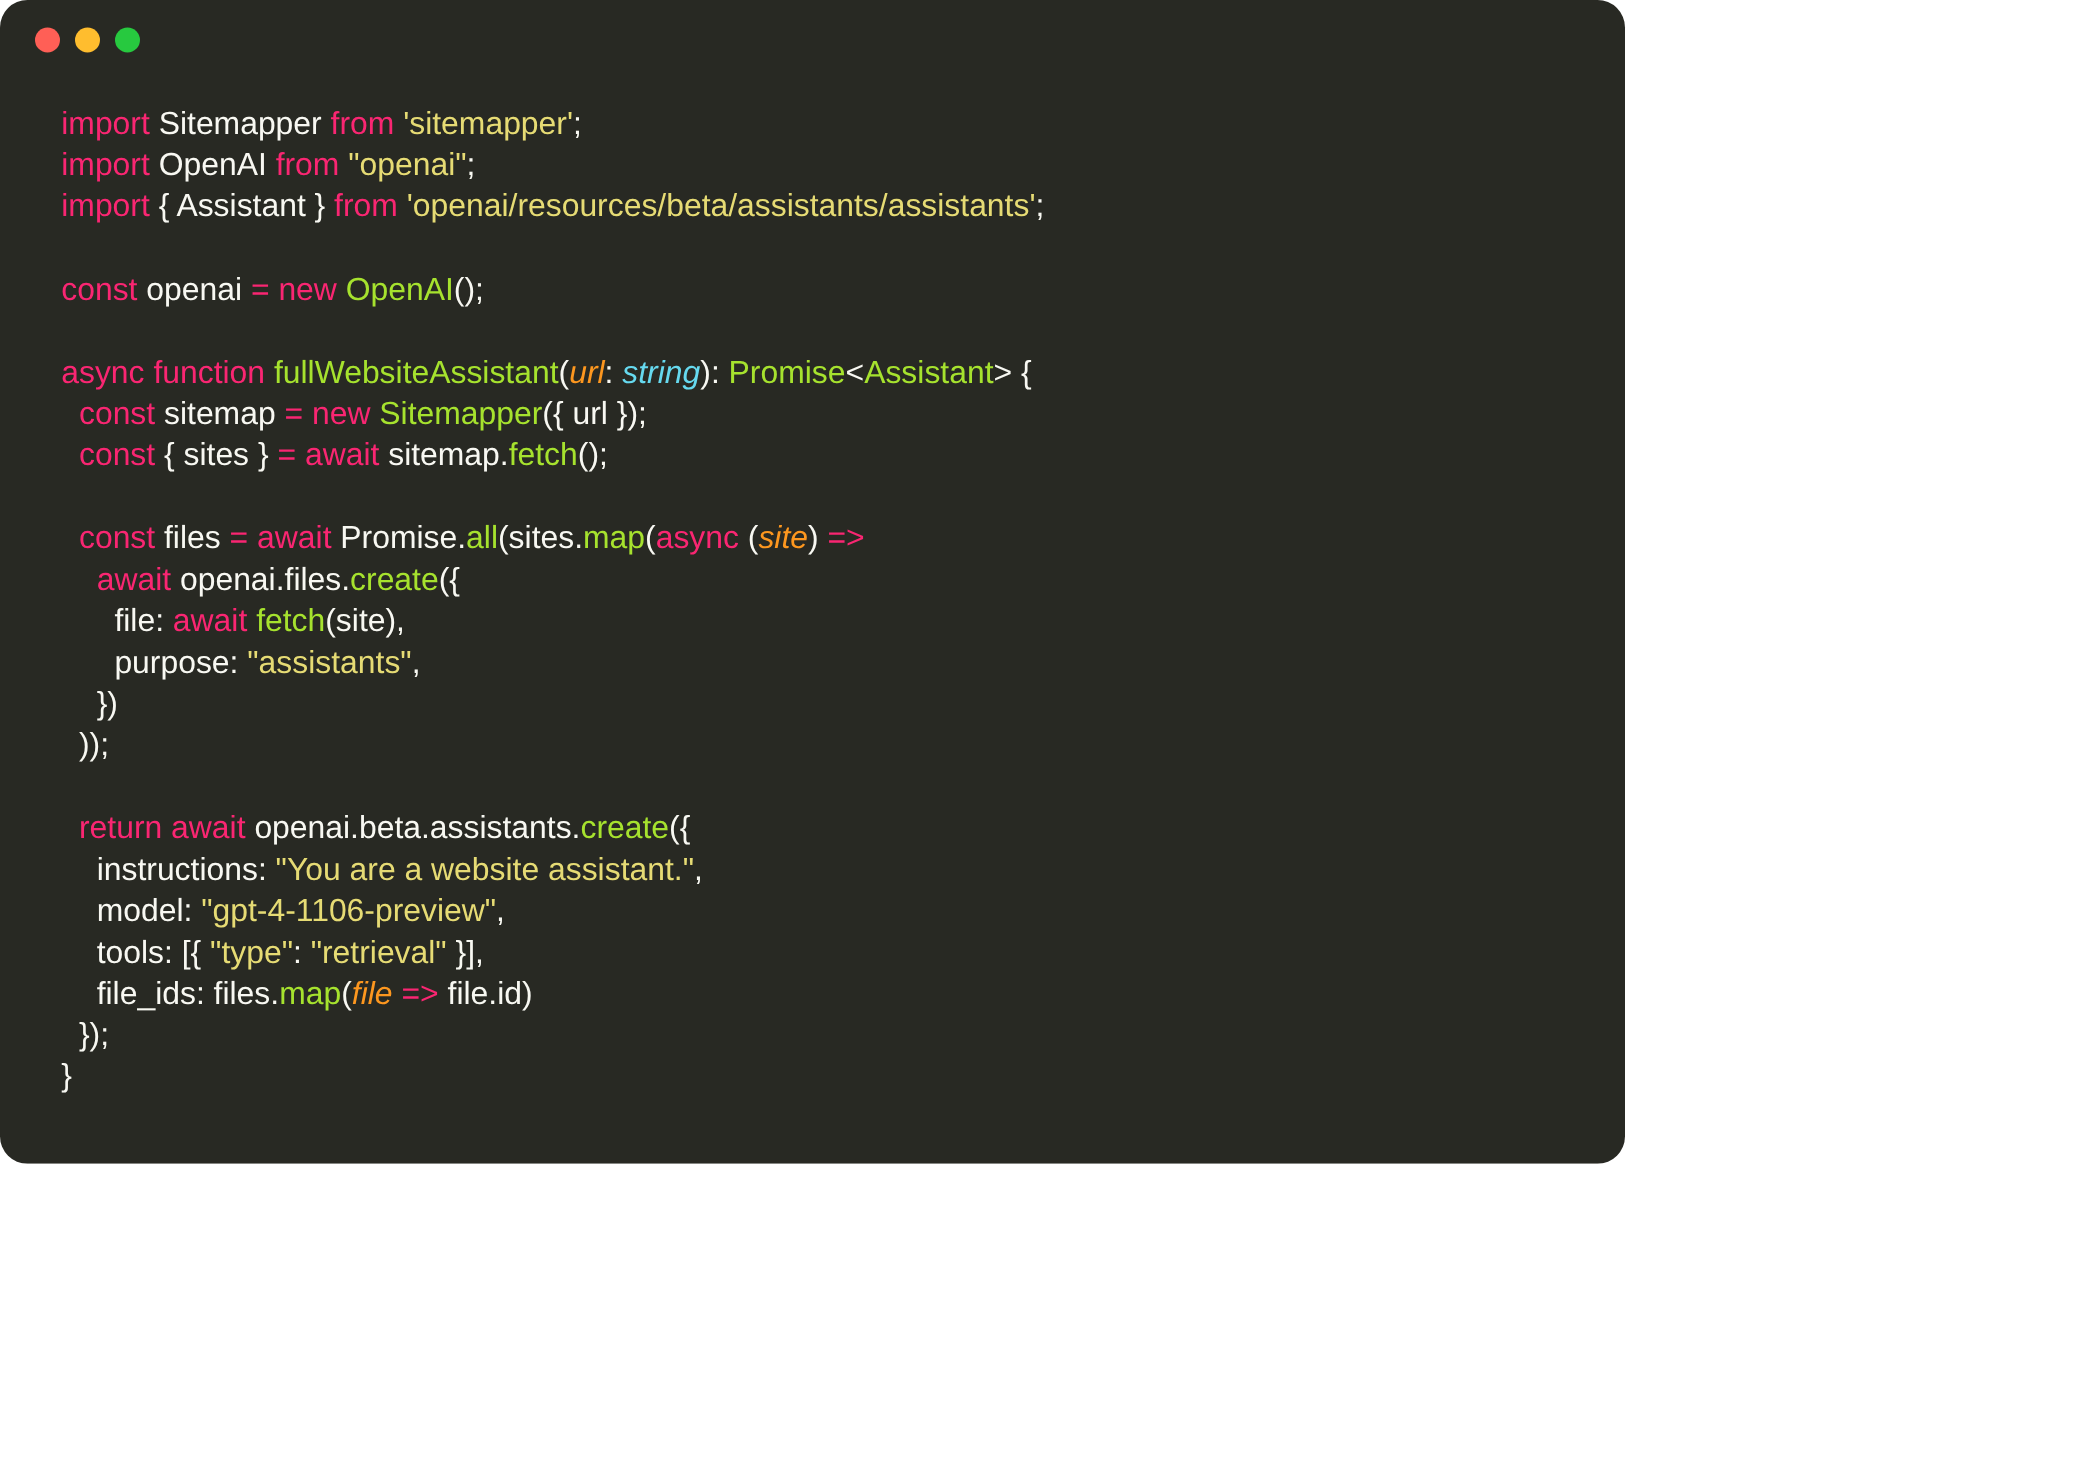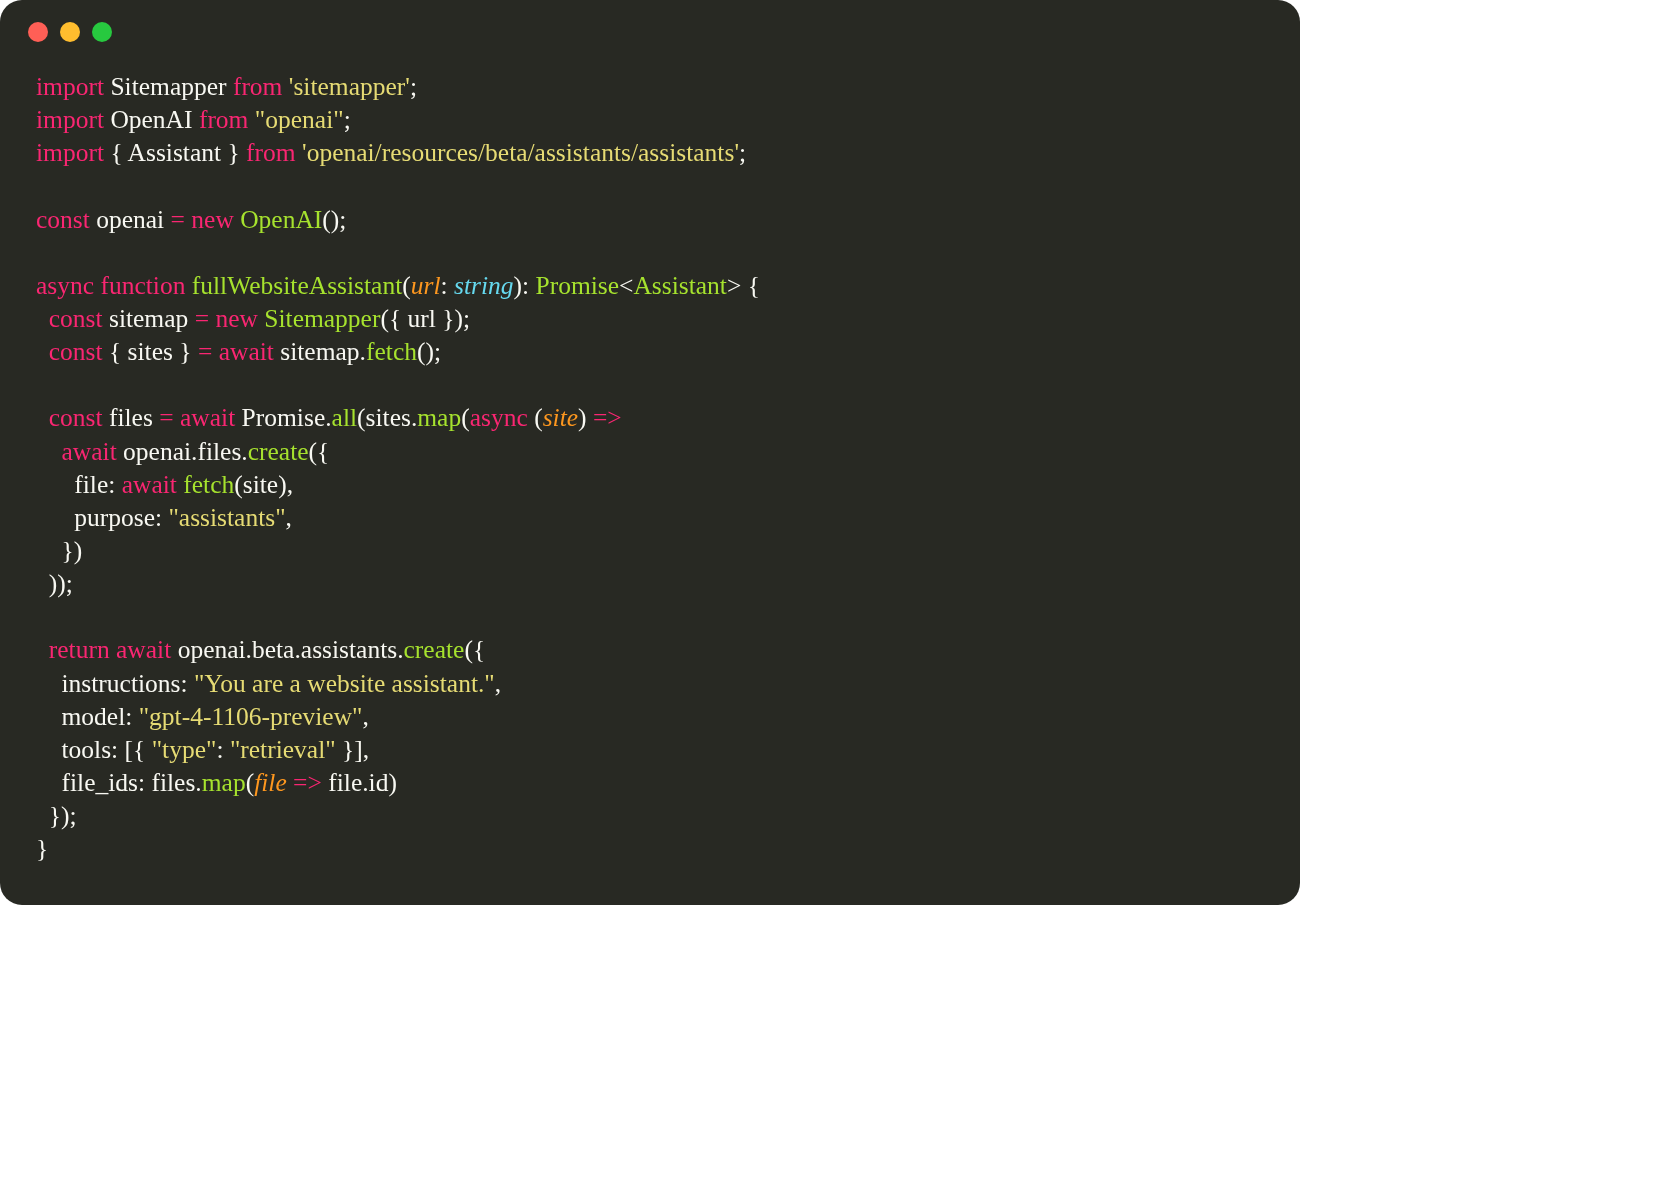--- a/index.html
+++ b/index.html
@@ -25,27 +25,27 @@
   .traffic-dot {
     width: 20px;
     height: 20px;
     border-radius: 50%;
   }
   .dot-red    { background: #ff5f56; }
   .dot-yellow { background: #ffbd2e; }
   .dot-green  { background: #27c93f; }
 
   pre.code {
-    margin: 0;
+    margin: 13px;
     padding: 18px 36px 40px 36px;
     font-size: 25.5px;
     line-height: 1.30;
     color: #f8f8f2;
     white-space: pre;
-    font-family: Liberation Serif, serif;
+    font-family: Liberation Sans, sans-serif;
     tab-size: 2;
   }
   
   .t-kw    { color: #f92672; } 
   .t-fn    { color: #a6e22e; } 
   .t-str   { color: #e6db74; } 
   .t-type  { color: #66d9ef; font-style: italic; } 
   .t-param { color: #fd971f; font-style: italic; } 
   .t-plain { color: #f8f8f2; }
 </style>

